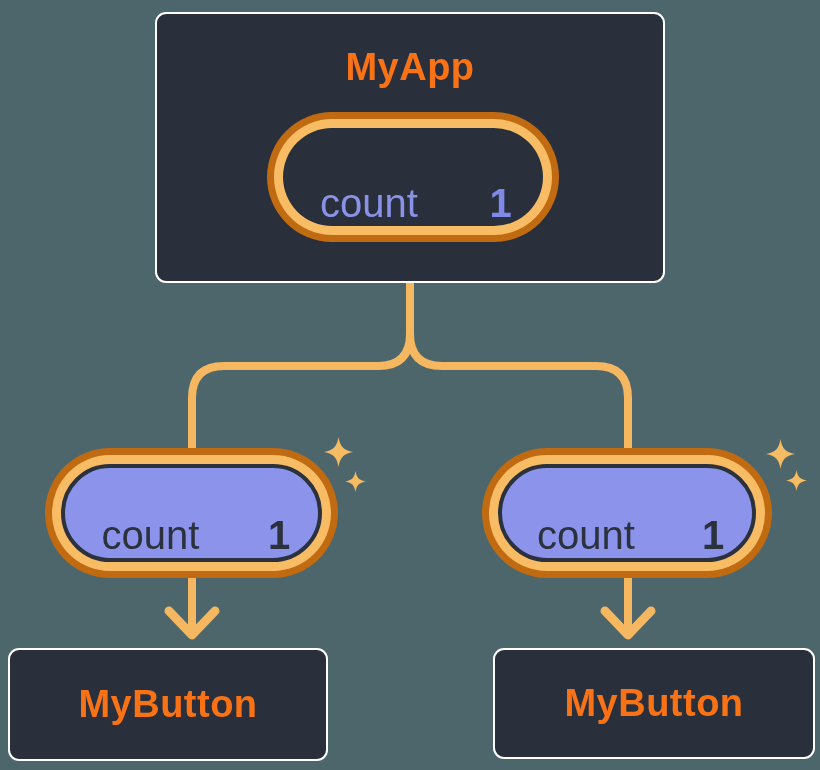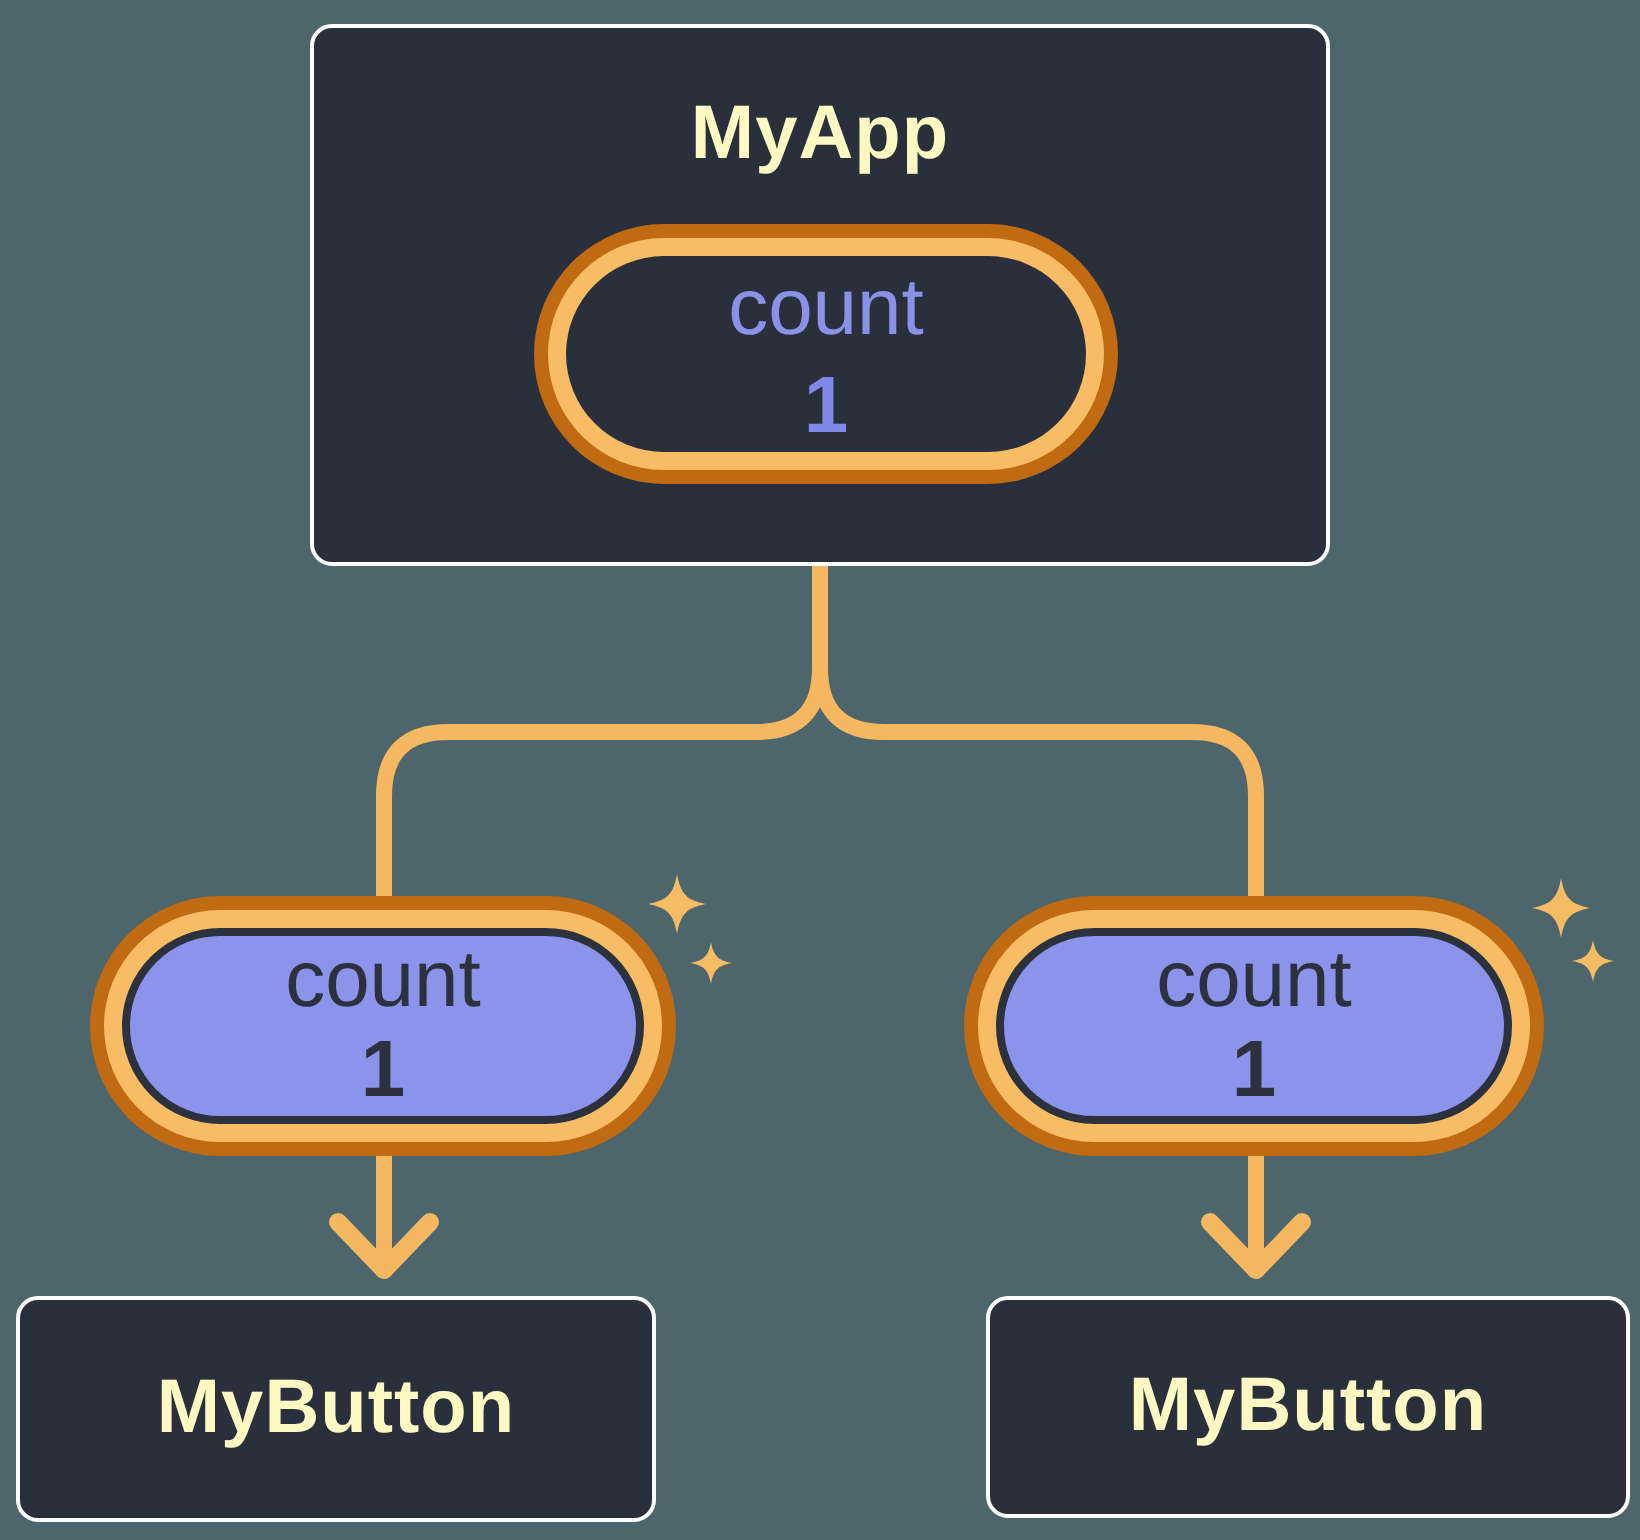--- a/index.html
+++ b/index.html
@@ -9,39 +9,39 @@
     font-family:"Liberation Sans","DejaVu Sans",sans-serif;
   }
   
   #connectors{position:absolute;left:0;top:0;z-index:1;}
   
   .node{
     position:absolute;box-sizing:border-box;z-index:2;
     background:#2A303B;border:2.5px solid #FFFFFF;border-radius:11px;
   }
   .node-title{
-    color:#fef9c3;font-size:38px;font-weight:600;text-align:center;
+    color:#f97316;font-size:38px;font-weight:600;text-align:center;
     letter-spacing:0.5px;
   }
   #node-myapp{left:155px;top:12px;width:510px;height:271px;}
   #node-myapp .node-title{margin-top:32px;}
   #node-mybutton-left{left:8px;top:648px;width:320px;height:113px;display:flex;align-items:center;justify-content:center;}
   #node-mybutton-right{left:493px;top:648px;width:322px;height:111px;display:flex;align-items:center;justify-content:center;}
   
   .pill{
     position:absolute;box-sizing:border-box;z-index:3;
     background:#C06A12;border-radius:999px;padding:7px;
   }
   .pill-mid{
     box-sizing:border-box;height:100%;
     background:#F8BC64;border-radius:999px;padding:9px;
   }
   .pill-core{
     box-sizing:border-box;height:100%;border-radius:999px;
-    display:flex;align-items:center;overflow:hidden;flex-direction:column;
+    display:flex;align-items:flex-end;overflow:hidden;
   }
   .core-dark{background:#2A303B;}
   .core-purple{background:#8B93EB;border:4px solid #2B313D;}
   .pill-label-cell{flex:1;display:flex;align-items:center;justify-content:center;}
   .pill-value-cell{display:flex;align-items:center;justify-content:center;font-weight:700;}
   .pill-divider{flex:0 0 auto;}
   #state-pill{left:110px;top:98px;width:292px;height:130px;position:absolute;}
   #state-pill .pill-label-cell{color:#8A92E8;font-size:40px;}
   #state-pill .pill-value-cell{color:#7E89E8;font-size:40px;width:85px;}
   #state-pill .pill-divider{width:3px;background:#F8BC64;}

